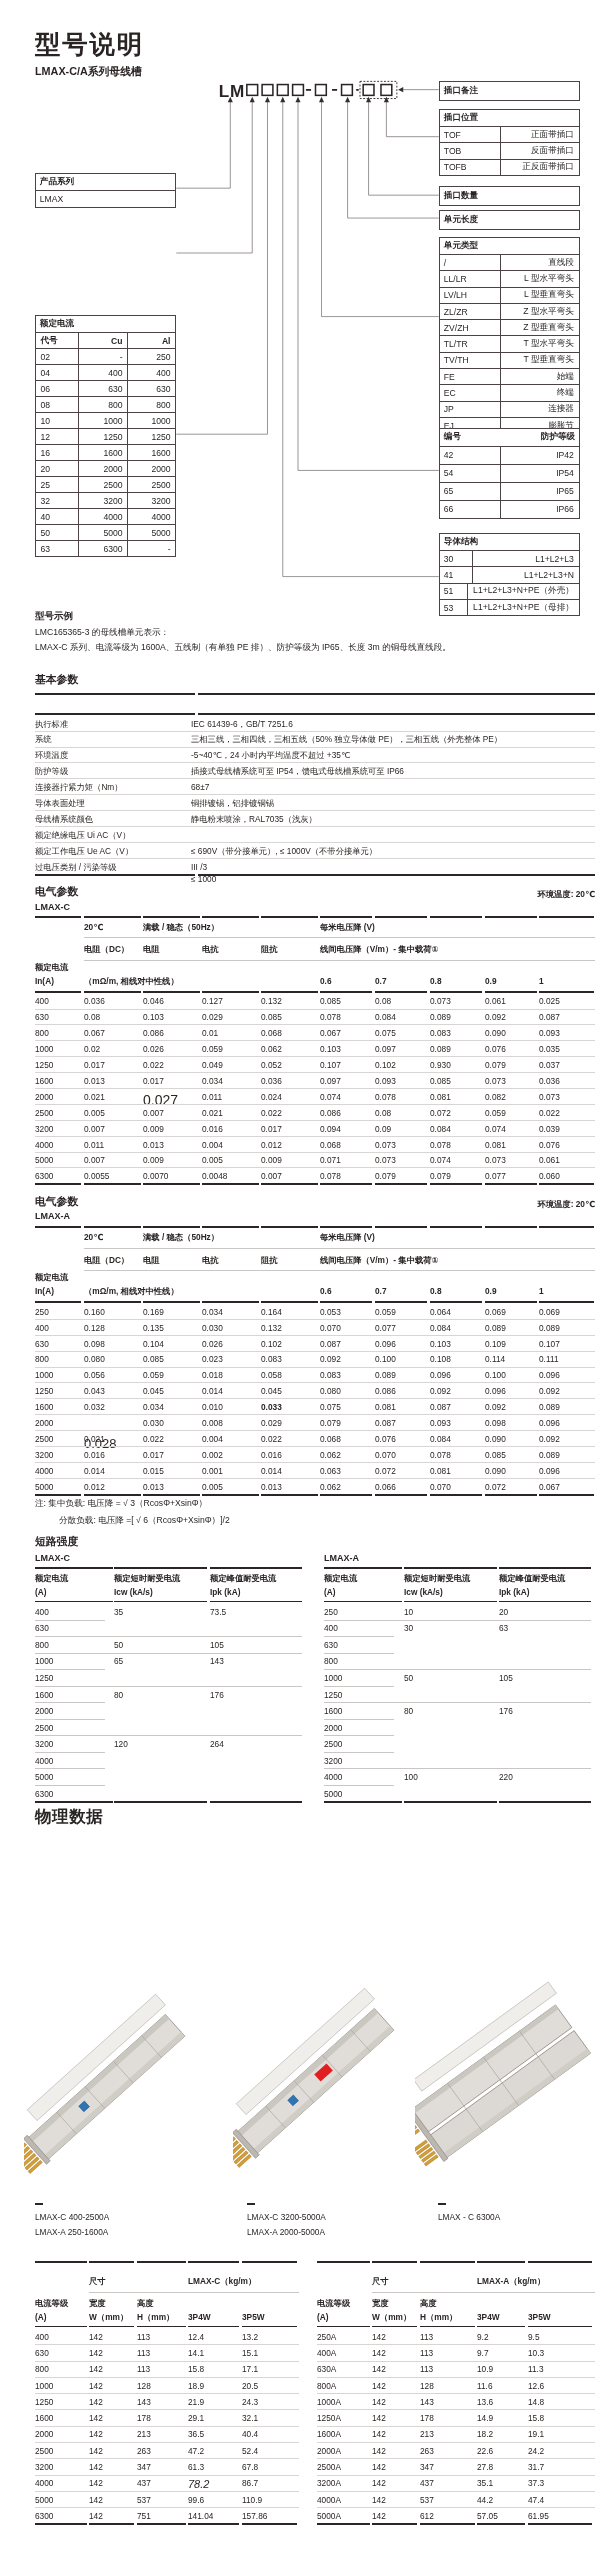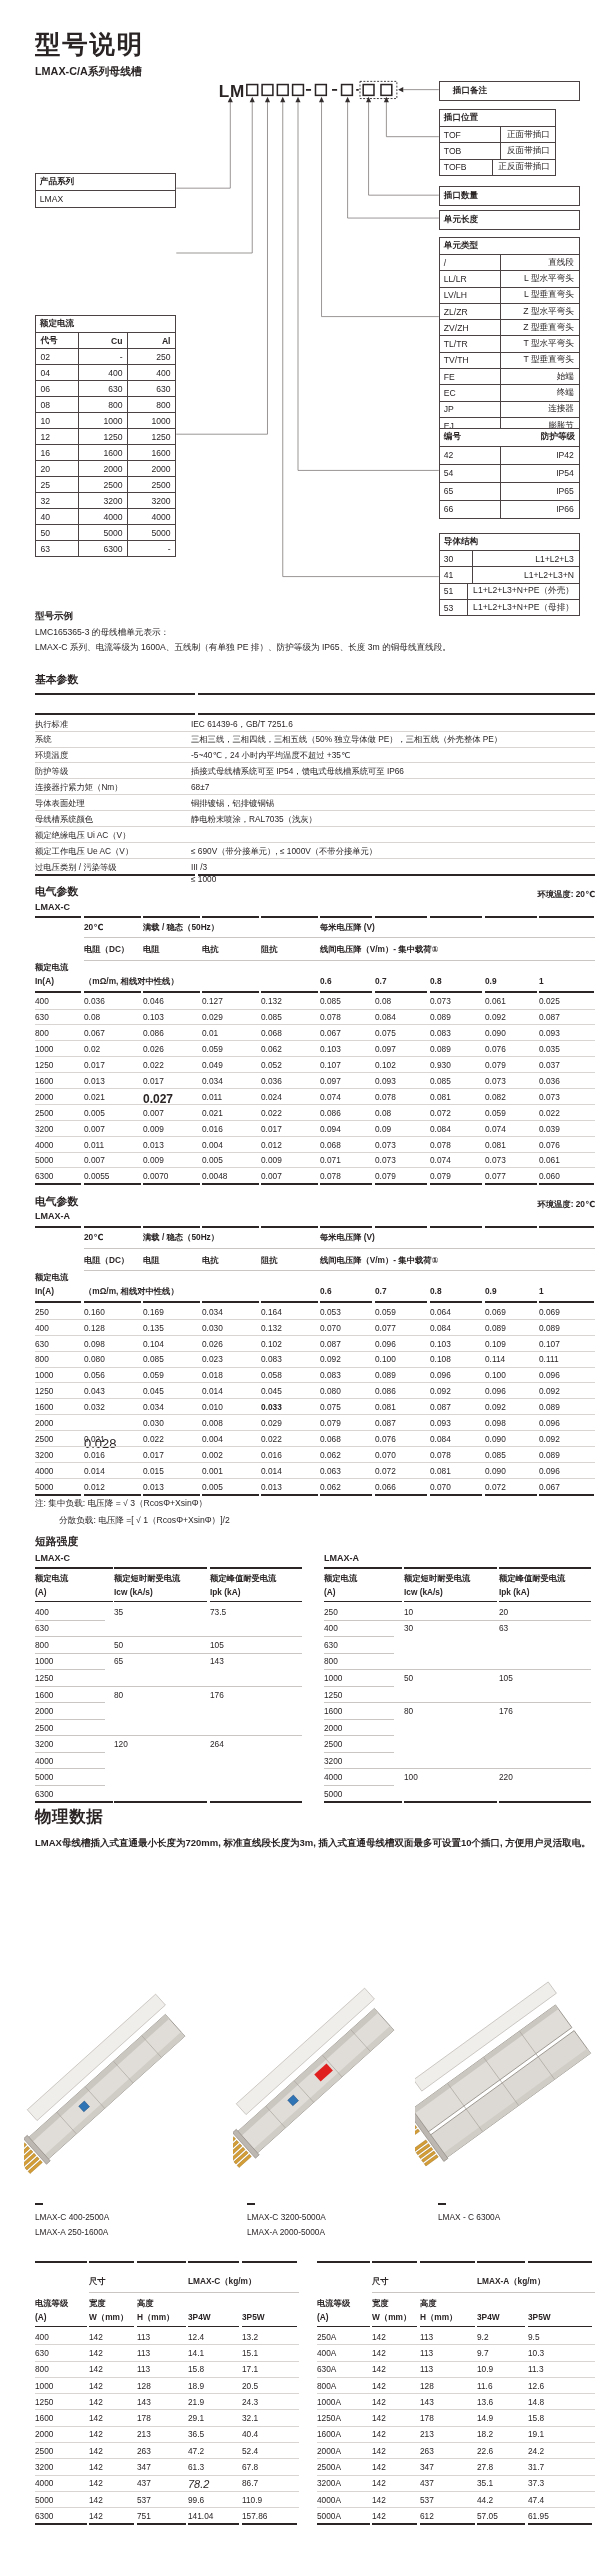--- a/index.html
+++ b/index.html
@@ -77,28 +77,27 @@
 
   <div class="abs sec-title" style="left:35px;top:885px">电气参数</div>
   <div class="abs env-note" style="left:458px;top:889px">环境温度: 20℃</div>
   <div class="abs sub-name" style="left:35px;top:902px">LMAX-C</div>
 
   <div class="abs sec-title" style="left:35px;top:1195px">电气参数</div>
   <div class="abs env-note" style="left:458px;top:1199px">环境温度: 20℃</div>
   <div class="abs sub-name" style="left:35px;top:1211px">LMAX-A</div>
 
   <div class="abs body-text" style="left:35px;top:1498px">注:  集中负载:  电压降 = √ 3（RcosΦ+XsinΦ）</div>
-  <div class="abs body-text" style="left:59px;top:1515px">分散负载:  电压降 =[ √ 1（RcosΦ+XsinΦ）]/2</div>
+  <div class="abs body-text" style="left:59px;top:1515px">分散负载:  电压降 =[ √ 6（RcosΦ+XsinΦ）]/2</div>
 
   <div class="abs sec-title" style="left:35px;top:1535px">短路强度</div>
   <div class="abs sub-name" style="left:35px;top:1553px">LMAX-C</div>
   <div class="abs sub-name" style="left:324px;top:1553px">LMAX-A</div>
 
   <div class="abs big-title" style="left:35px;top:1806px">物理数据</div>
-  <div class="abs para" style="left:35px;top:1834px">LMAX母线槽插入式直通最小长度为720mm, 标准直线段长度为3m, 插入式直通母线槽双面最多可设置10个插口, 方便用户灵活取电。</div>
 
   <svg class="abs" style="left:24px;top:1925px" width="167" height="254" viewBox="0 0 262 400">
     <g transform="translate(22,352) rotate(-42)">
       <rect x="28" y="-57" width="272" height="23" fill="#f0eeeb" stroke="#b8b3ad" stroke-width="1"></rect>
       <rect x="0" y="-23" width="290" height="46" fill="#e0ddd8" stroke="#8f8982" stroke-width="1.2"></rect>
       <rect x="0" y="-23" width="290" height="9" fill="#cac6c0"></rect>
       <rect x="0" y="14" width="290" height="9" fill="#d0cdc7"></rect>
       <line x1="60" y1="-23" x2="60" y2="23" stroke="#a8a29b"></line>
       <line x1="120" y1="-23" x2="120" y2="23" stroke="#a8a29b"></line>
       <line x1="180" y1="-23" x2="180" y2="23" stroke="#a8a29b"></line>
@@ -245,24 +244,24 @@
           <div style="position: static; width: 48px; box-sizing: border-box; padding: 0px 4.5px; display: flex; align-items: center; justify-content: flex-end; border-left: 0.8px solid rgb(74, 66, 67);">5000</div>
         </div>
         <div style="position: static; display: flex; height: 15px; border-top: 0.8px solid rgb(74, 66, 67); font-size: 8.6px;">
           <div style="position: static; width: 42px; box-sizing: border-box; padding: 0px 4.5px; display: flex; align-items: center; justify-content: flex-start; border-left: none;">63</div>
           <div style="position: static; width: 49px; box-sizing: border-box; padding: 0px 4.5px; display: flex; align-items: center; justify-content: flex-end; border-left: 0.8px solid rgb(74, 66, 67);">6300</div>
           <div style="position: static; width: 48px; box-sizing: border-box; padding: 0px 4.5px; display: flex; align-items: center; justify-content: flex-end; border-left: 0.8px solid rgb(74, 66, 67);">-</div>
         </div>
       </div>
       <div style="position: absolute; left: 439px; top: 81px; width: 141px; border: 1px solid rgb(74, 66, 67); background: rgb(255, 255, 255); box-sizing: border-box;">
         <div style="position: static; display: flex; justify-content: space-between; align-items: center; height: 18px; padding: 0px 3.8px; font-weight: 700; font-size: 8.6px;">
-          <div style="position: static; margin-left: 9px;">插口备注</div>
+          <div style="position: static;">插口备注</div>
         </div>
       </div>
-      <div style="position: absolute; left: 439px; top: 109px; width: 117px; border: 1px solid rgb(74, 66, 67); background: rgb(255, 255, 255); box-sizing: border-box;">
+      <div style="position: absolute; left: 439px; top: 109px; width: 141px; border: 1px solid rgb(74, 66, 67); background: rgb(255, 255, 255); box-sizing: border-box;">
         <div style="position: static; display: flex; justify-content: space-between; align-items: center; height: 16px; padding: 0px 3.8px; font-weight: 700; font-size: 8.6px;">
           <div style="position: static;">插口位置</div>
         </div>
         <div style="position: static; display: flex; height: 15.3px; border-top: 0.8px solid rgb(74, 66, 67); font-size: 8.6px;">
           <div style="position: static; width: 61px; box-sizing: border-box; padding: 0px 3.8px; display: flex; align-items: center; border-right: 0.8px solid rgb(74, 66, 67);">TOF</div>
           <div style="position: static; flex: 1 1 0%; padding: 0px 5.1px; display: flex; align-items: center; justify-content: flex-end;">正面带插口</div>
         </div>
         <div style="position: static; display: flex; height: 15.3px; border-top: 0.8px solid rgb(74, 66, 67); font-size: 8.6px;">
           <div style="position: static; width: 61px; box-sizing: border-box; padding: 0px 3.8px; display: flex; align-items: center; border-right: 0.8px solid rgb(74, 66, 67);">TOB</div>
           <div style="position: static; flex: 1 1 0%; padding: 0px 5.1px; display: flex; align-items: center; justify-content: flex-end;">反面带插口</div>
@@ -508,21 +507,21 @@
       <div style="position: absolute; left: 202px; top: 1076px; font-size: 8.3px; font-weight: 400; white-space: nowrap;">0.034</div>
       <div style="position: absolute; left: 261px; top: 1076px; font-size: 8.3px; font-weight: 400; white-space: nowrap;">0.036</div>
       <div style="position: absolute; left: 320px; top: 1076px; font-size: 8.3px; font-weight: 400; white-space: nowrap;">0.097</div>
       <div style="position: absolute; left: 375px; top: 1076px; font-size: 8.3px; font-weight: 400; white-space: nowrap;">0.093</div>
       <div style="position: absolute; left: 430px; top: 1076px; font-size: 8.3px; font-weight: 400; white-space: nowrap;">0.085</div>
       <div style="position: absolute; left: 485px; top: 1076px; font-size: 8.3px; font-weight: 400; white-space: nowrap;">0.073</div>
       <div style="position: absolute; left: 539px; top: 1076px; font-size: 8.3px; font-weight: 400; white-space: nowrap;">0.036</div>
       <div style="position: absolute; left: 35px; top: 1088px; width: 560px; height: 0.6px; background: rgb(216, 213, 210);"></div>
       <div style="position: absolute; left: 35px; top: 1092px; font-size: 8.3px; font-weight: 400; white-space: nowrap;">2000</div>
       <div style="position: absolute; left: 84px; top: 1092px; font-size: 8.3px; font-weight: 400; white-space: nowrap;">0.021</div>
-      <div style="position: absolute; left: 143px; top: 1092px; font-size: 12px; font-weight: 700; white-space: nowrap;">0.027</div>
+      <div style="position: absolute; left: 143px; top: 1092px; font-size: 14px; font-weight: 400; white-space: nowrap;">0.027</div>
       <div style="position: absolute; left: 202px; top: 1092px; font-size: 8.3px; font-weight: 400; white-space: nowrap;">0.011</div>
       <div style="position: absolute; left: 261px; top: 1092px; font-size: 8.3px; font-weight: 400; white-space: nowrap;">0.024</div>
       <div style="position: absolute; left: 320px; top: 1092px; font-size: 8.3px; font-weight: 400; white-space: nowrap;">0.074</div>
       <div style="position: absolute; left: 375px; top: 1092px; font-size: 8.3px; font-weight: 400; white-space: nowrap;">0.078</div>
       <div style="position: absolute; left: 430px; top: 1092px; font-size: 8.3px; font-weight: 400; white-space: nowrap;">0.081</div>
       <div style="position: absolute; left: 485px; top: 1092px; font-size: 8.3px; font-weight: 400; white-space: nowrap;">0.082</div>
       <div style="position: absolute; left: 539px; top: 1092px; font-size: 8.3px; font-weight: 400; white-space: nowrap;">0.073</div>
       <div style="position: absolute; left: 35px; top: 1104px; width: 560px; height: 0.6px; background: rgb(216, 213, 210);"></div>
       <div style="position: absolute; left: 35px; top: 1108px; font-size: 8.3px; font-weight: 400; white-space: nowrap;">2500</div>
       <div style="position: absolute; left: 84px; top: 1108px; font-size: 8.3px; font-weight: 400; white-space: nowrap;">0.005</div>

